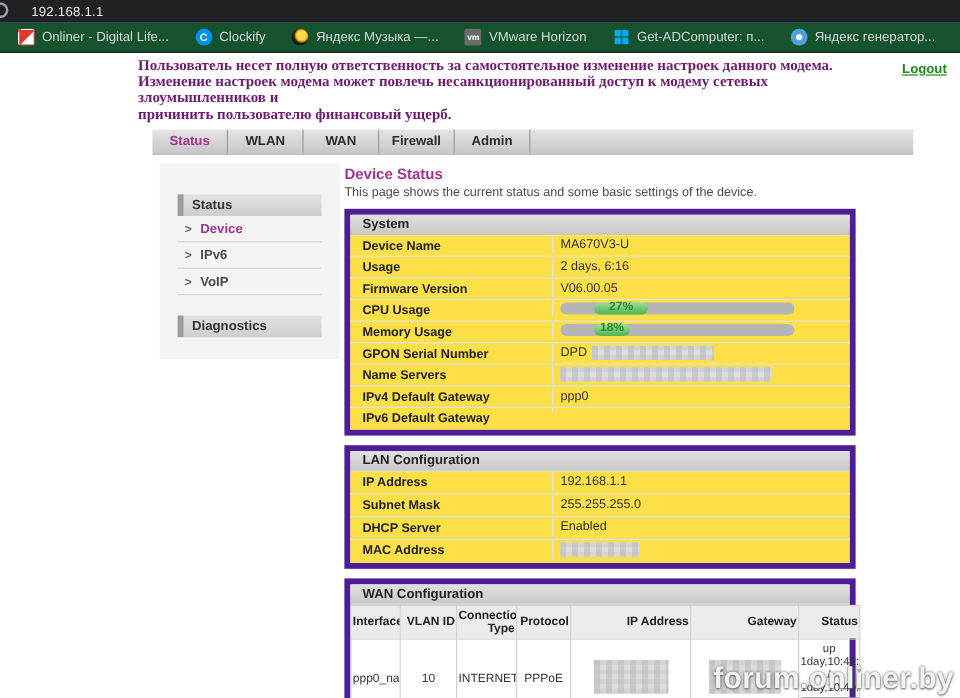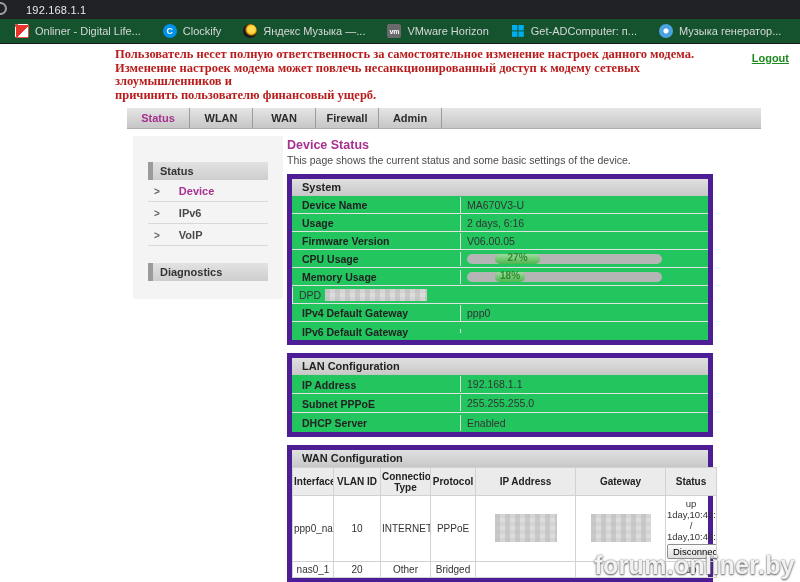--- a/index.html
+++ b/index.html
@@ -22,21 +22,21 @@
   .i-clockify { background:#0091ea; border-radius:50%; }
   .i-clockify::after { content:"C"; color:#fff; font-size:9px; }
   .i-ymusic { border-radius:50%; background:radial-gradient(circle at 60% 40%, #ffdb4d 0 32%, #ffa300 40%, #1a1a1a 55%); }
   .i-vmware { background:#696a6c; }
   .i-vmware::after { content:"vm"; color:#fff; font-size:7px; }
   .i-generator { border-radius:50%; background:radial-gradient(circle, #fff 0 22%, #4aa3df 30%); }
 
   
   .page { position:relative; height:538px; background:#fff; }
   .warn { margin:4px 0 0 115px; width:600px; font-family:"Liberation Serif", serif;
-    font-weight:bold; color:#b91c1c; font-size:12.5px; line-height:13.5px; }
+    font-weight:bold; color:#701a75; font-size:12.5px; line-height:13.5px; }
   .logout { position:absolute; top:4px; right:11px; color:#1e8a1e; font-weight:bold;
     font-size:11px; text-decoration:underline; cursor:pointer; }
 
   
   .tabbar { margin:6px 0 0 127px; width:634px; height:21px;
     background:linear-gradient(#e5e5e5,#c6c6c6); border-bottom:1px solid #adadad;
     display:flex; }
   .tab { width:63px; text-align:center; line-height:21px; font-size:11px; font-weight:bold;
     color:#2b2b2b; border-right:1px solid #9c9c9c; cursor:pointer; }
   .tab.active { color:#a63190; }
@@ -44,35 +44,35 @@
   
   .content { display:flex; margin-top:7px; align-items:flex-start; }
   .sidebar { margin-left:133px; width:150px; background:#f4f4f4;
     padding:26px 15px 18px; }
   .side-hdr { height:18px; line-height:18px; background:linear-gradient(#e2e2e2,#cecece);
     border-left:5px solid #9b9b9b; padding-left:7px; font-size:11px; font-weight:bold;
     color:#333; }
   .side-item { height:22px; line-height:22px; border-bottom:1px solid #d8d8d8;
     padding-left:6px; font-size:11px; font-weight:bold; color:#4a4a4a; cursor:pointer; }
   .side-item .chev { color:#666; font-size:10px; }
-  .side-item .lbl { margin-left:19px; }
+  .side-item .lbl { margin-left:7px; }
   .side-item.active .lbl { color:#a63190; }
   .side-hdr.diag { margin-top:17px; }
 
   .main { margin-left:4px; width:426px; }
   .page-title { font-size:12.5px; color:#a63190; font-weight:bold; margin:2px 0 2px; }
   .page-desc { font-size:10.5px; color:#4a4a4a; margin-bottom:8px; }
 
   
   .sect { border:5px solid #4c1d95; margin-bottom:8px; }
   .sect-hdr { height:17px; line-height:17px; background:linear-gradient(#e0e0e0,#c9c9c9);
     font-size:11px; font-weight:bold; color:#222; padding-left:10px;
     border-bottom:1px solid #c6c6c6; }
-  .trow { display:flex; border-bottom:1px solid #e2e2e2; min-height:18px; align-items:center;
-    font-size:10.5px; background:#22c55e; }
+  .trow { display:flex; border-bottom:1px solid #e2e2e2; min-height:18px; align-items:flex-start;
+    font-size:10.5px; background:#fde047; }
   .trow:last-child { border-bottom:none; }
   .tl { width:168px; font-weight:bold; color:#222; padding:3px 4px 2px 10px; }
   .tv { flex:1; border-left:1px solid #e2e2e2; padding:2px 4px 2px 6px; color:#333;
     display:flex; align-items:center; gap:4px; }
   .lan .trow { min-height:19px; }
 
   .pbar { width:195px; height:10px; background:#b5b5b5; border-radius:6px;padding-left:28px; }
   .pfill { height:10px; background:linear-gradient(#9ddc9d,#4fb54f); border-radius:6px;
     position:relative; }
   .ptext { position:absolute; left:50%; top:-2px; transform:translateX(-50%);
@@ -84,21 +84,21 @@
   .r-gpon { width:102px; }
   .r-ns { width:176px; }
   .r-mac { width:66px; }
   .r-ip { width:62px; height:28px; margin:0 auto; }
   .r-gw { width:60px; height:28px; margin:0 auto; }
 
   
   table.wan { width:100%; border-collapse:collapse; table-layout:fixed; font-size:10px; }
   .wan th, .wan td { border:1px solid #d2d2d2; text-align:center; padding:2px 1px;
     color:#333; overflow:hidden; }
-  .wan th { background:#ebebeb; font-weight:bold; color:#222; height:28px; }
+  .wan th { background:#ebebeb; font-weight:bold; color:#222; height:28px;text-align:right; }
   .wan tr.tall td { height:46px; }
   .wan td { height:15px; }
   .status-cell { font-size:9.5px; line-height:11px; }
   .wbtn { font-size:9.5px; font-family:"Liberation Sans",sans-serif; border:1px solid #8f8f8f;
     background:linear-gradient(#fdfdfd,#dfdfdf); border-radius:2px; padding:1px 5px;
     margin-top:2px; cursor:pointer; }
 
   .watermark { position:absolute; right:5px; bottom:6px; font-size:25px; font-weight:bold;
     color:#f1f1f1; letter-spacing:.3px;
     text-shadow:0 1px 2px rgba(90,90,90,.95), 0 0 2px rgba(110,110,110,.9); }
@@ -134,21 +134,21 @@
             <rect x="0" y="0" width="5.4" height="5.4" fill="#00adef"></rect>
             <rect x="6.4" y="0" width="5.4" height="5.4" fill="#00adef"></rect>
             <rect x="0" y="6.4" width="5.4" height="5.4" fill="#00adef"></rect>
             <rect x="6.4" y="6.4" width="5.4" height="5.4" fill="#00adef"></rect>
           </svg>
       </span>
       <span>Get-ADComputer: п...</span>
     </div>
     <div class="bm">
       <span class="ico i-generator"></span>
-      <span>Музыка генератор...</span>
+      <span>Яндекс генератор...</span>
     </div>
     <div class="bm">
       
       
     </div>
 
   </div>
 </div>
 
 <div class="page">
@@ -215,48 +215,61 @@
           <div class="tl">Memory Usage</div>
           <div class="tv">
             <div class="pbar">
               <div class="pfill" style="width: 18%;">
                 <span class="ptext">18%</span>
               </div>
             </div>
           </div>
         </div>
         <div class="trow">
+          <div class="tl">GPON Serial Number</div>
           <div class="tv">
               <span>DPD</span>
               <span class="redact r-gpon"></span>
             </div>
         </div>
         <div class="trow">
+          <div class="tl">Name Servers</div>
+          <div class="tv">
+              <span class="redact r-ns"></span>
+            </div>
+        </div>
+        <div class="trow">
           <div class="tl">IPv4 Default Gateway</div>
           <div class="tv">ppp0</div>
         </div>
         <div class="trow">
           <div class="tl">IPv6 Default Gateway</div>
           <div class="tv"></div>
         </div>
       </div>
 
       <div class="sect lan">
         <div class="sect-hdr">LAN Configuration</div>
         <div class="trow">
           <div class="tl">IP Address</div>
           <div class="tv">192.168.1.1</div>
         </div>
         <div class="trow">
-          <div class="tl">Subnet PPPoE</div>
+          <div class="tl">Subnet Mask</div>
           <div class="tv">255.255.255.0</div>
         </div>
         <div class="trow">
           <div class="tl">DHCP Server</div>
           <div class="tv">Enabled</div>
+        </div>
+        <div class="trow">
+          <div class="tl">MAC Address</div>
+          <div class="tv">
+              <span class="redact r-mac"></span>
+            </div>
         </div>
       </div>
 
       <div class="sect">
         <div class="sect-hdr">WAN Configuration</div>
         <table class="wan">
           <colgroup>
             <col style="width:41px">
               <col style="width:47px">
               <col style="width:50px">

